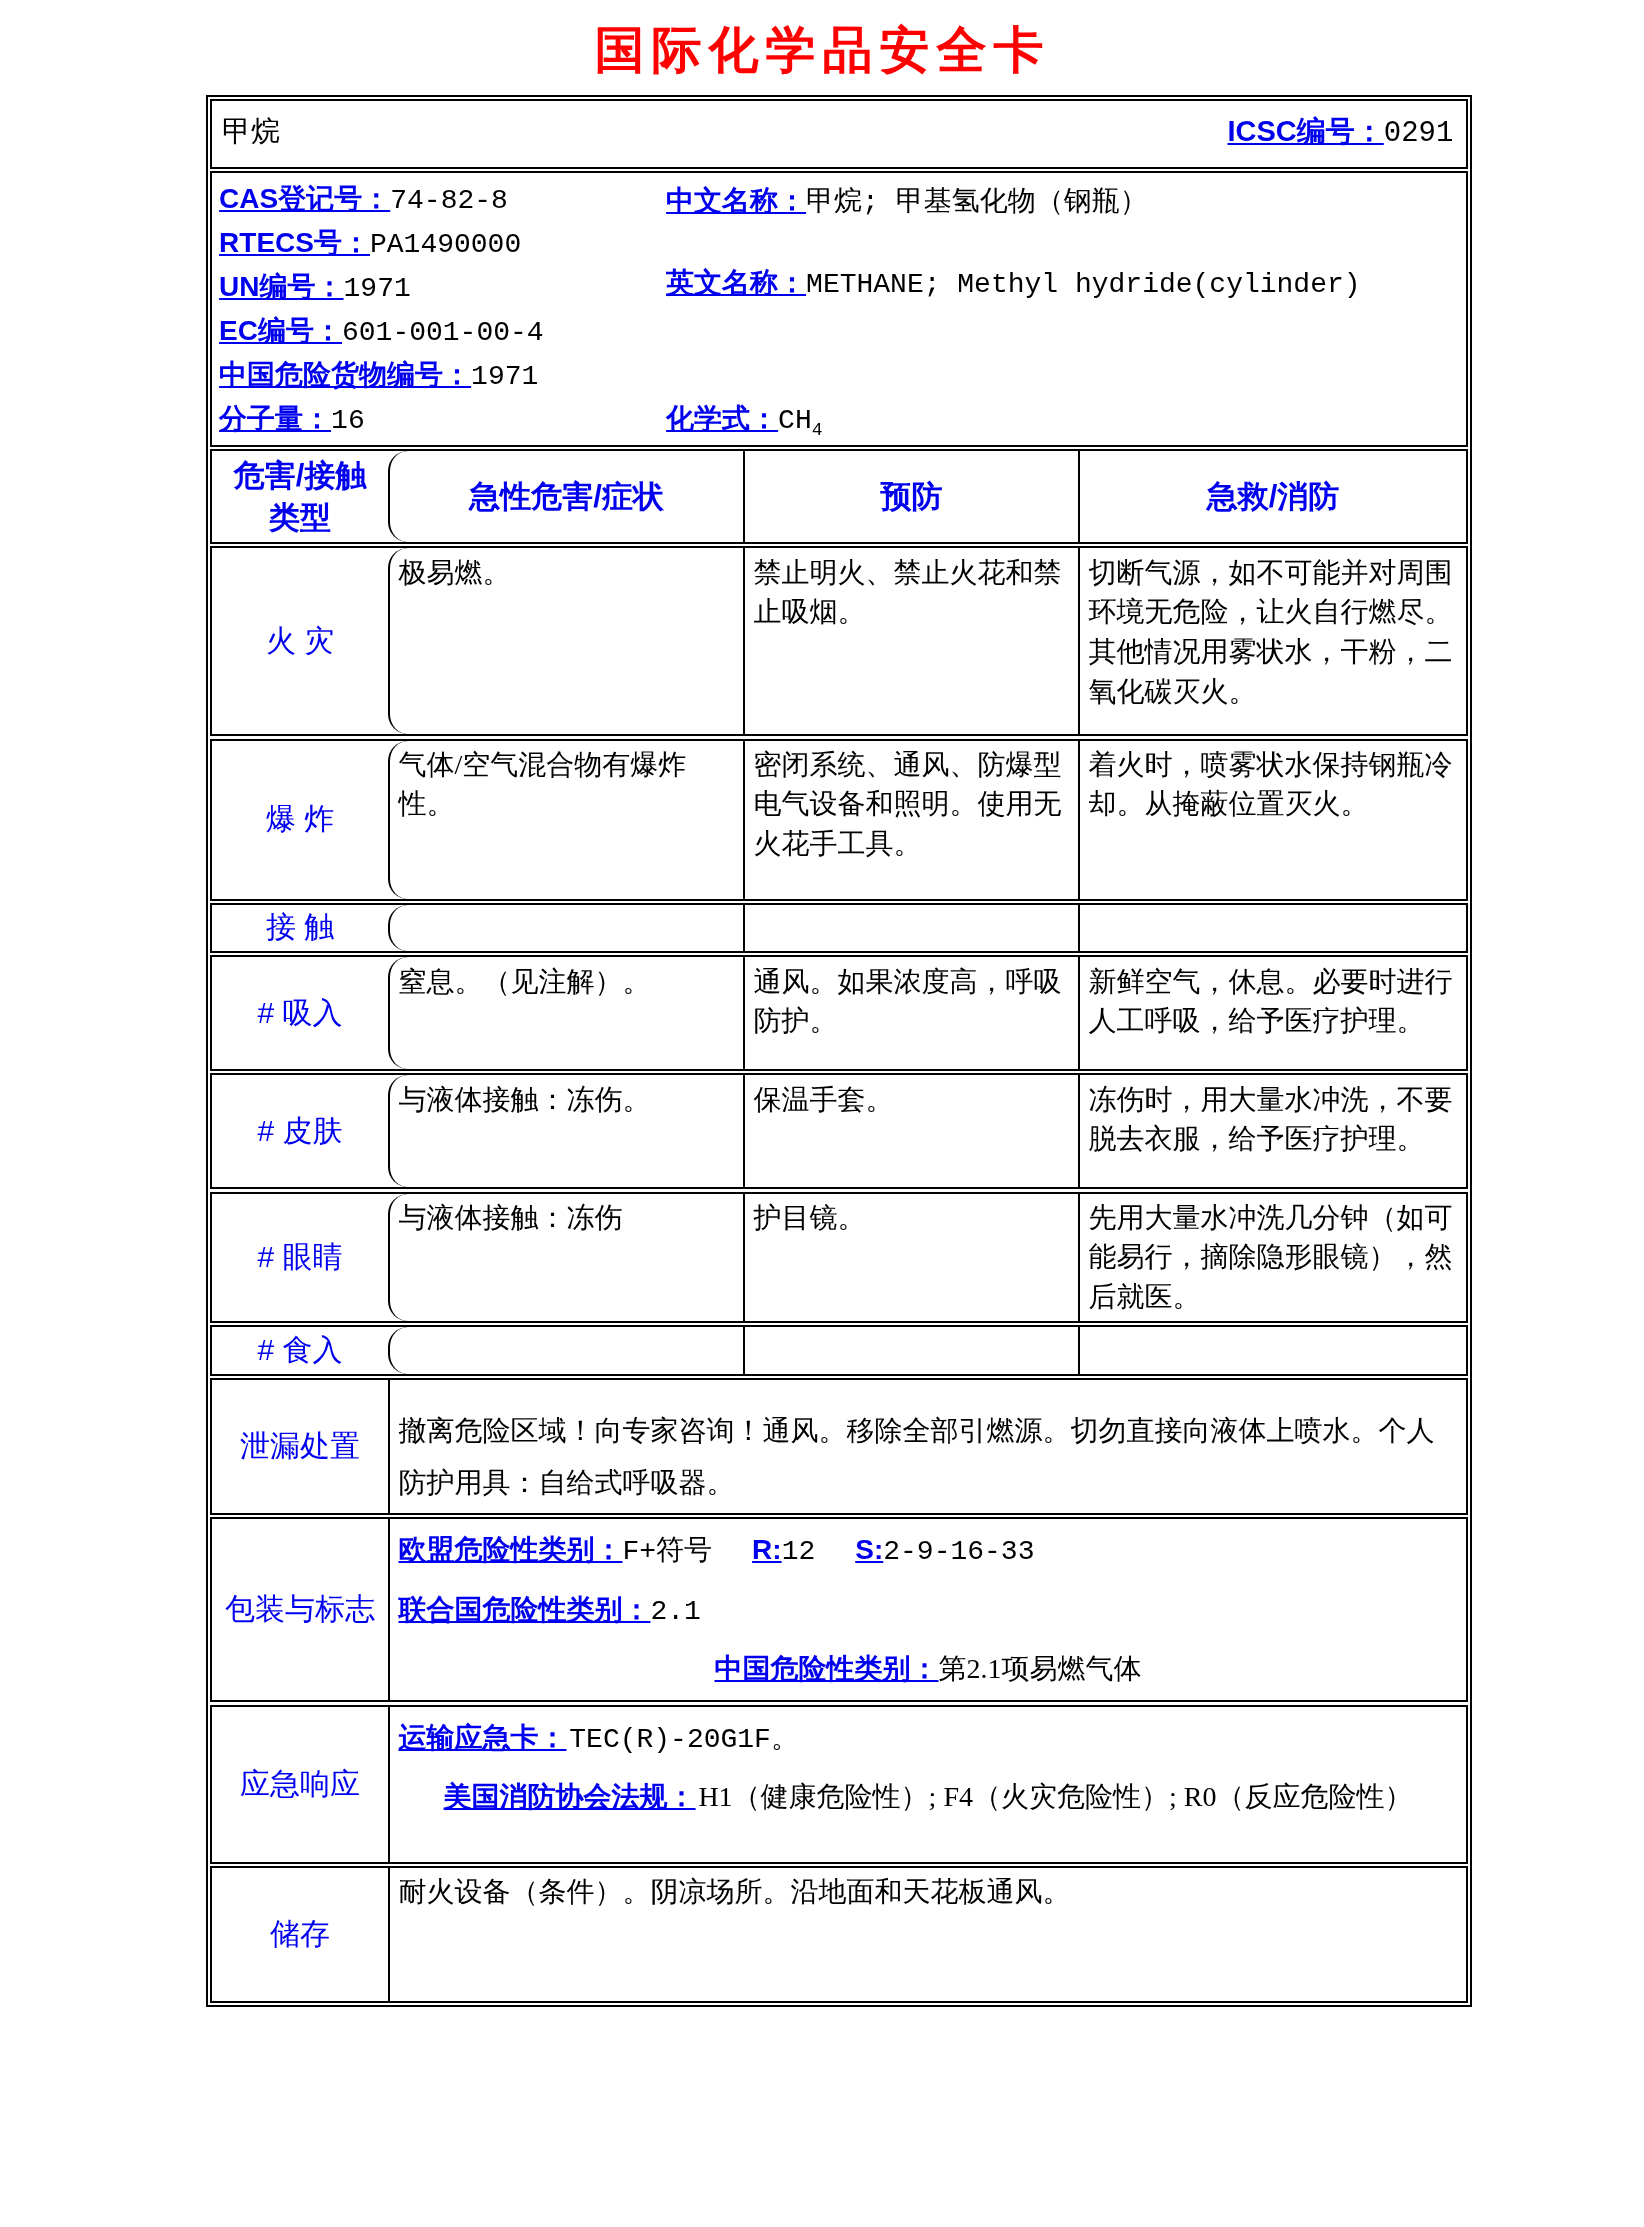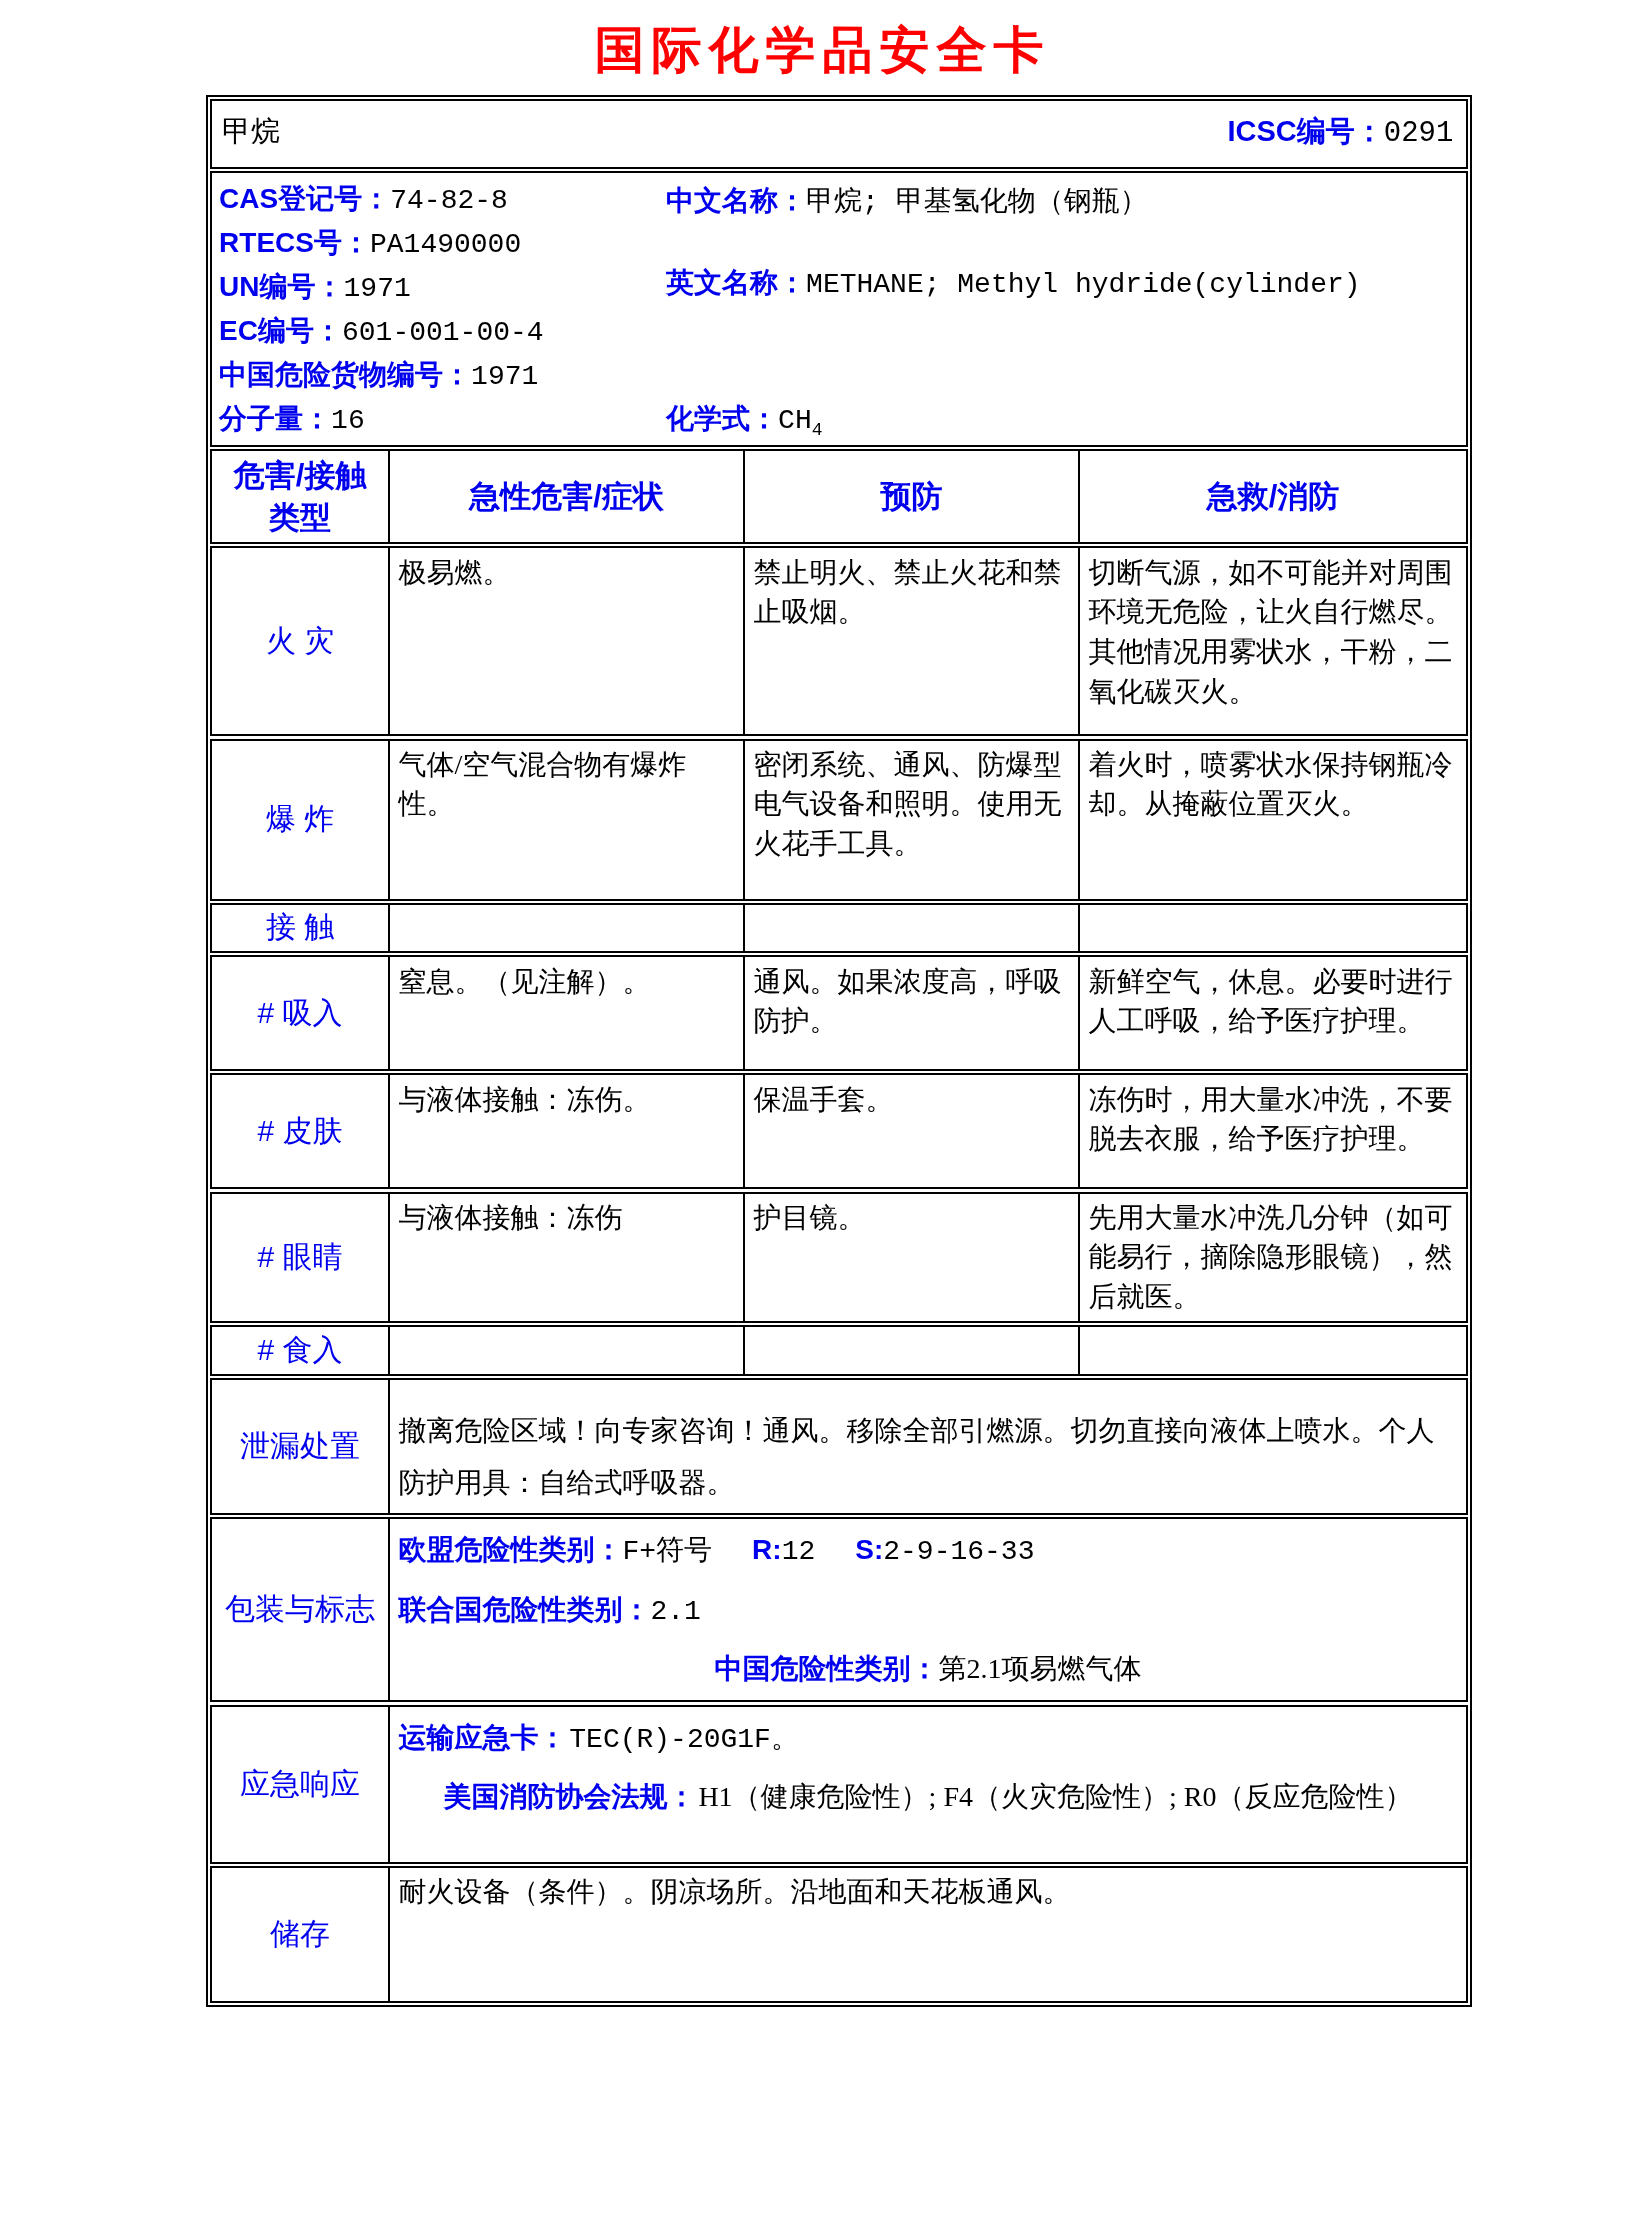--- a/index.html
+++ b/index.html
@@ -36,21 +36,21 @@
     margin-bottom:2.1px;
     display:flex;
     box-sizing:border-box;
     background:#fff;
   }
   .row:last-child{margin-bottom:0;}
   .cell{box-sizing:border-box;}
   .cell + .cell{border-left:2.1px solid var(--ink);}
   
   .col-label{flex:0 0 176px;}
-  .col-sym{flex:0 0 355px;}
+  .col-sym{flex:0 0 355px;border-radius:20px;}
   .col-prev{flex:0 0 335px;}
   .col-aid{flex:1 1 auto;}
   .col-wide{flex:1 1 auto;}
   
   .txt{
     padding:4.2px 8.4px;
     font-size:28px;
     line-height:1.42;
   }
   .label-cell{
@@ -88,20 +88,21 @@
     justify-content:space-between;
     align-items:flex-start;
     padding:11px 12.5px 0 9.8px;
     font-size:29px;
   }
   .hdr .substance{font-size:29px;}
   .blab{
     color:var(--blue);
     font-weight:bold;
     font-family:"Liberation Sans",sans-serif;
+    text-decoration:underline;
   }
   .mono{font-family:"Liberation Mono",monospace;}
   
   .info{position:relative;padding:4.2px 0 4.2px 7px;font-size:28px;display:block;}
   .info-line{height:44px;line-height:44px;white-space:nowrap;position:relative;}
   .info-right{position:absolute;left:454px;top:4.2px;}
   .info-right .info-line2{height:44px;line-height:48px;white-space:nowrap;}
   .en-name{margin-top:38px;}
   .formula-abs{position:absolute;left:447px;top:0;}
   sub{font-size:18px;}

